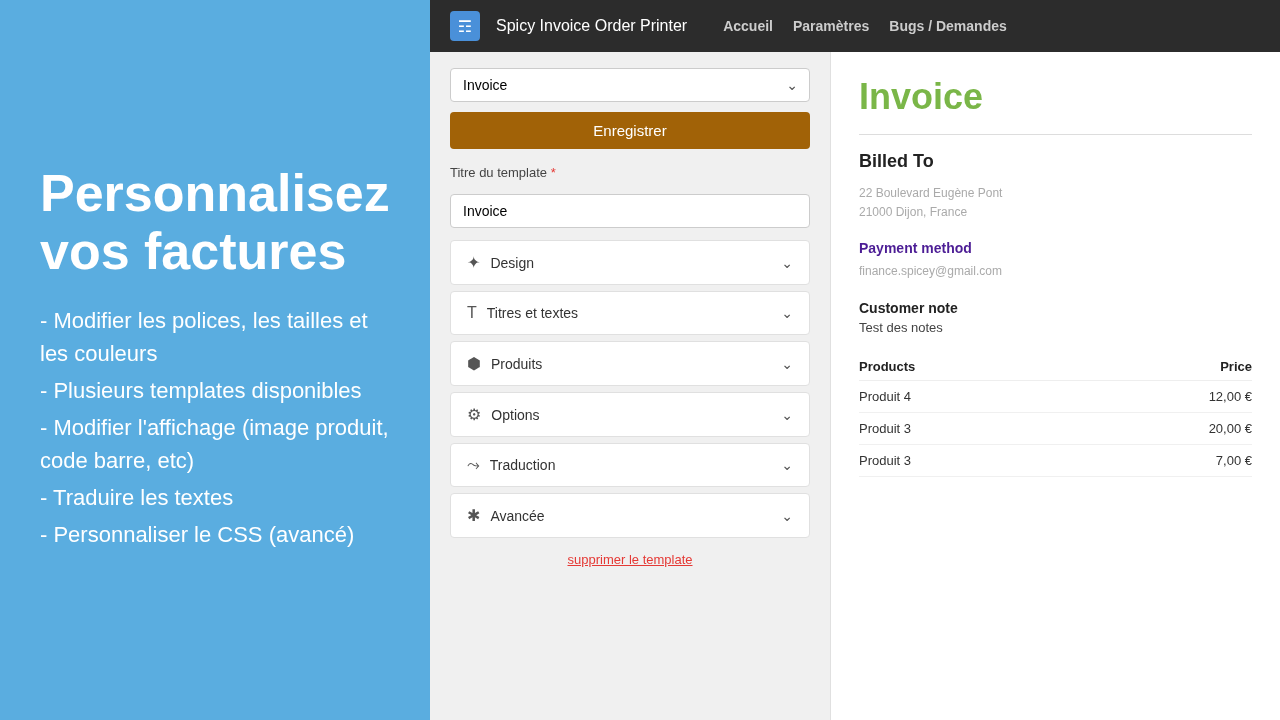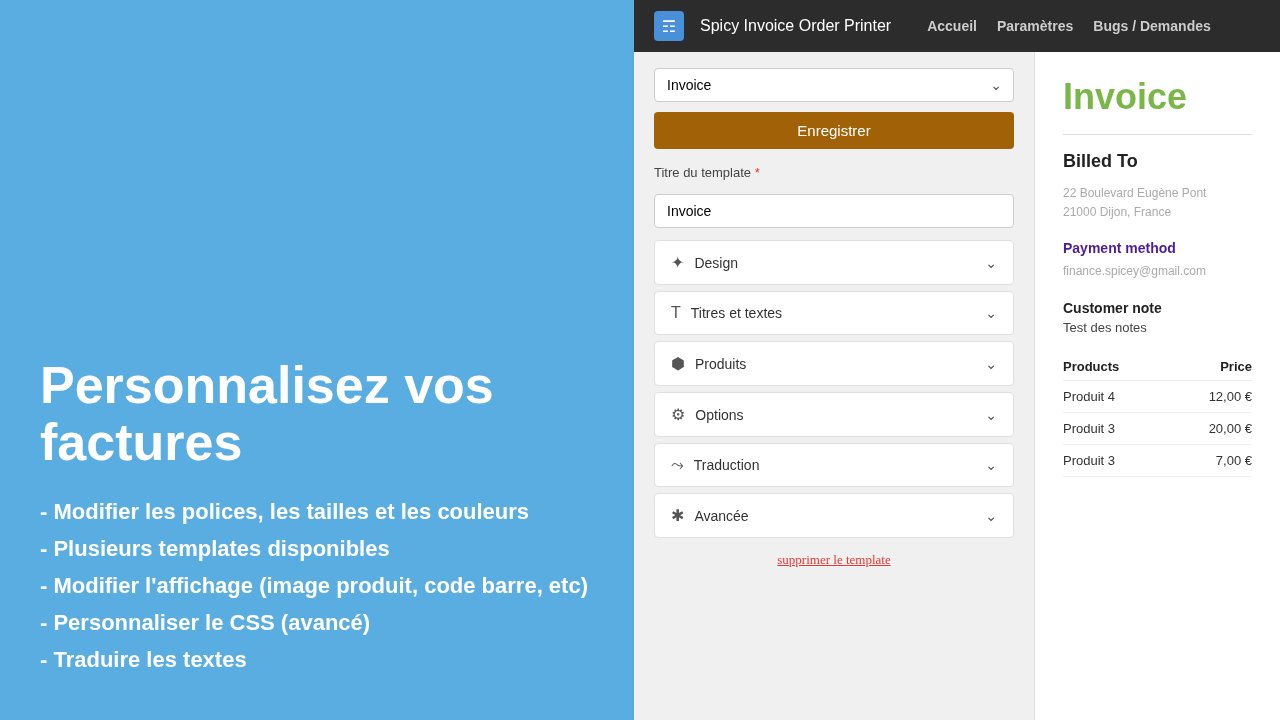--- a/index.html
+++ b/index.html
@@ -6,38 +6,38 @@
     body {
       width: 1280px;
       height: 720px;
       display: flex;
       font-family: -apple-system, BlinkMacSystemFont, 'Segoe UI', Arial, sans-serif;
       overflow: hidden;
     }
 
     
     .left-panel {
-      width: 634px;
+      width: 430px;
       background: #5aade0;
       padding: 40px 40px;
       display: flex;
       flex-direction: column;
-      justify-content: flex-end;
+      justify-content: center;
       color: white;
     }
     .left-panel h1 {
       font-size: 52px;
       font-weight: 900;
       line-height: 1.1;
       margin-bottom: 24px;
     }
     .left-panel ul {
       list-style: none;
       font-size: 22px;
-      font-weight: 700;
+      font-weight: 400;
       line-height: 1.5;
     }
     .left-panel ul li {
       margin-bottom: 4px;
     }
 
     
     .right-panel {
       flex: 1;
       display: flex;
@@ -183,21 +183,20 @@
       color: #555;
     }
     .accordion-chevron {
       color: #555;
       font-size: 14px;
     }
 
     .delete-link {
       text-align: center;
       margin-top: 12px;
-      font-family: Liberation Serif, serif;
     }
     .delete-link a {
       color: #e53935;
       font-size: 13px;
       text-decoration: underline;
       cursor: pointer;
     }
 
     
     .preview-panel {
@@ -282,22 +281,22 @@
 </head>
 <body>
 
 <div class="left-panel">
   <h1>Personnalisez vos factures</h1>
   <ul>
 
   <li>- Modifier les polices, les tailles et les couleurs</li>
       <li>- Plusieurs templates disponibles</li>
       <li>- Modifier l'affichage (image produit, code barre, etc)</li>
+      <li>- Traduire les textes</li>
       <li>- Personnaliser le CSS (avancé)</li>
-      <li>- Traduire les textes</li>
     </ul>
 </div>
 
 <div class="right-panel">
 
   <nav class="navbar">
     <div class="navbar-logo">
       <span>☶</span>
     </div>
     <span class="navbar-title">Spicy Invoice Order Printer</span>

